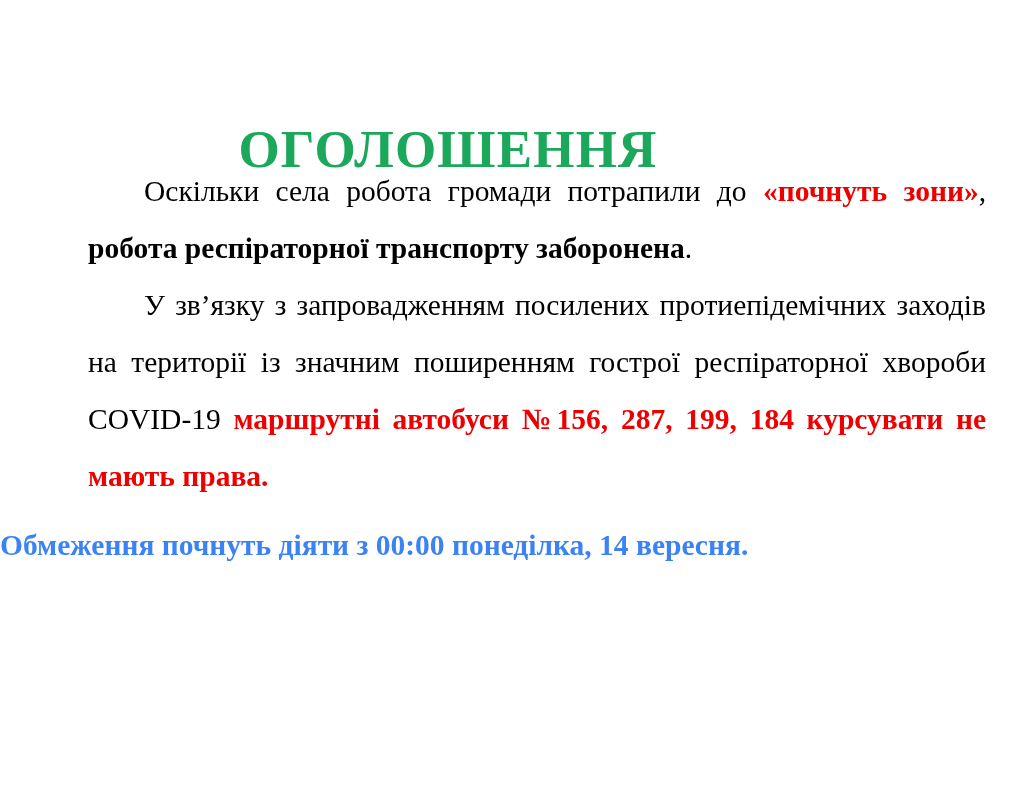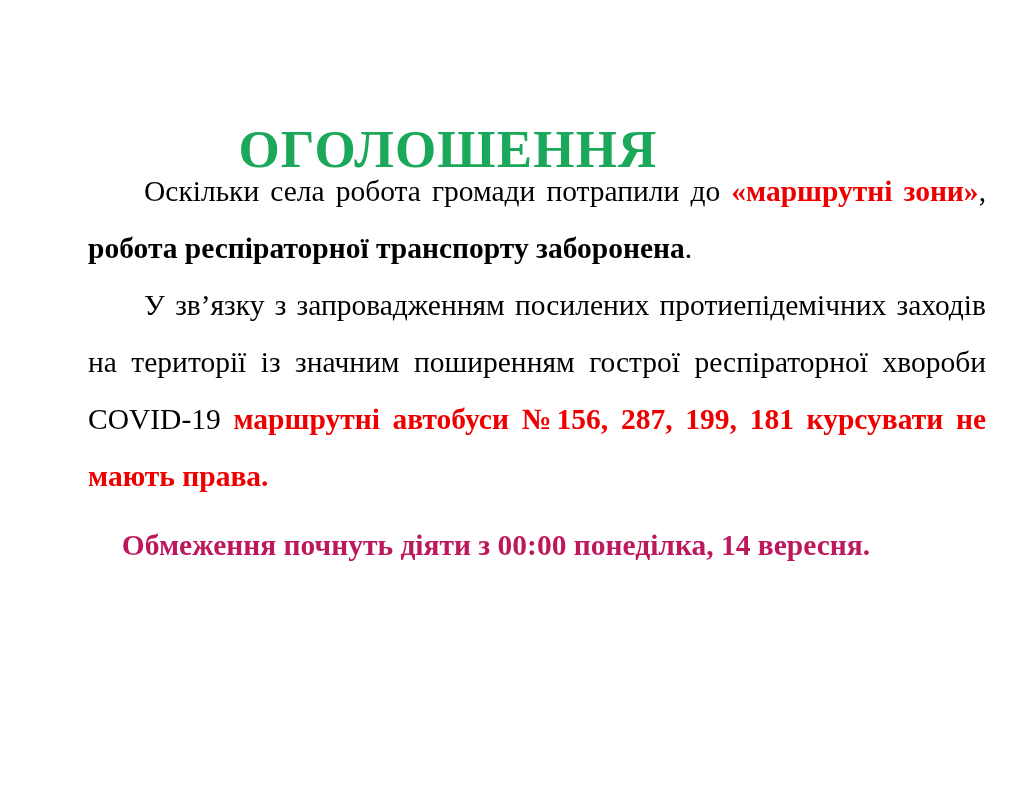--- a/index.html
+++ b/index.html
@@ -68,38 +68,38 @@
     color: #000000;
     font-weight: normal;
   }
 
   
   .closing {
     position: absolute;
     left: 0;
     top: 520px;
     width: 992px;
-    text-align: center;
+    text-align: left;
     font-size: 29.5px;
     line-height: 50px;
     font-weight: bold;
-    color: #be185d;
+    color: #3b82f6;
     white-space: nowrap;
   }
 </style>
 </head>
 <body>
 
 <div class="page">
 
   <h1 class="title">ОГОЛОШЕННЯ</h1>
 
   <div class="body-block">
 
-    <p class="para"><span class="plain">Оскільки села робота громади потрапили до </span><span class="red">«маршрутні зони»</span><span class="plain">, </span><span class="blk-bold">робота респіраторної транспорту заборонена</span><span class="plain">.</span></p>
+    <p class="para"><span class="plain">Оскільки села робота громади потрапили до </span><span class="red">«почнуть зони»</span><span class="plain">, </span><span class="blk-bold">робота респіраторної транспорту заборонена</span><span class="plain">.</span></p>
 
-    <p class="para"><span class="plain">У зв’язку з запровадженням посилених протиепідемічних заходів на території із значним поширенням гострої респіраторної хвороби COVID-19 </span><span class="red">маршрутні автобуси №156, 287, 199, 181 курсувати не мають права.</span></p>
+    <p class="para"><span class="plain">У зв’язку з запровадженням посилених протиепідемічних заходів на території із значним поширенням гострої респіраторної хвороби COVID-19 </span><span class="red">маршрутні автобуси №156, 287, 199, 184 курсувати не мають права.</span></p>
 
   </div>
 
   <div class="closing">Обмеження почнуть діяти з 00:00 понеділка, 14 вересня.</div>
 
 </div>
 
 </body></html>

